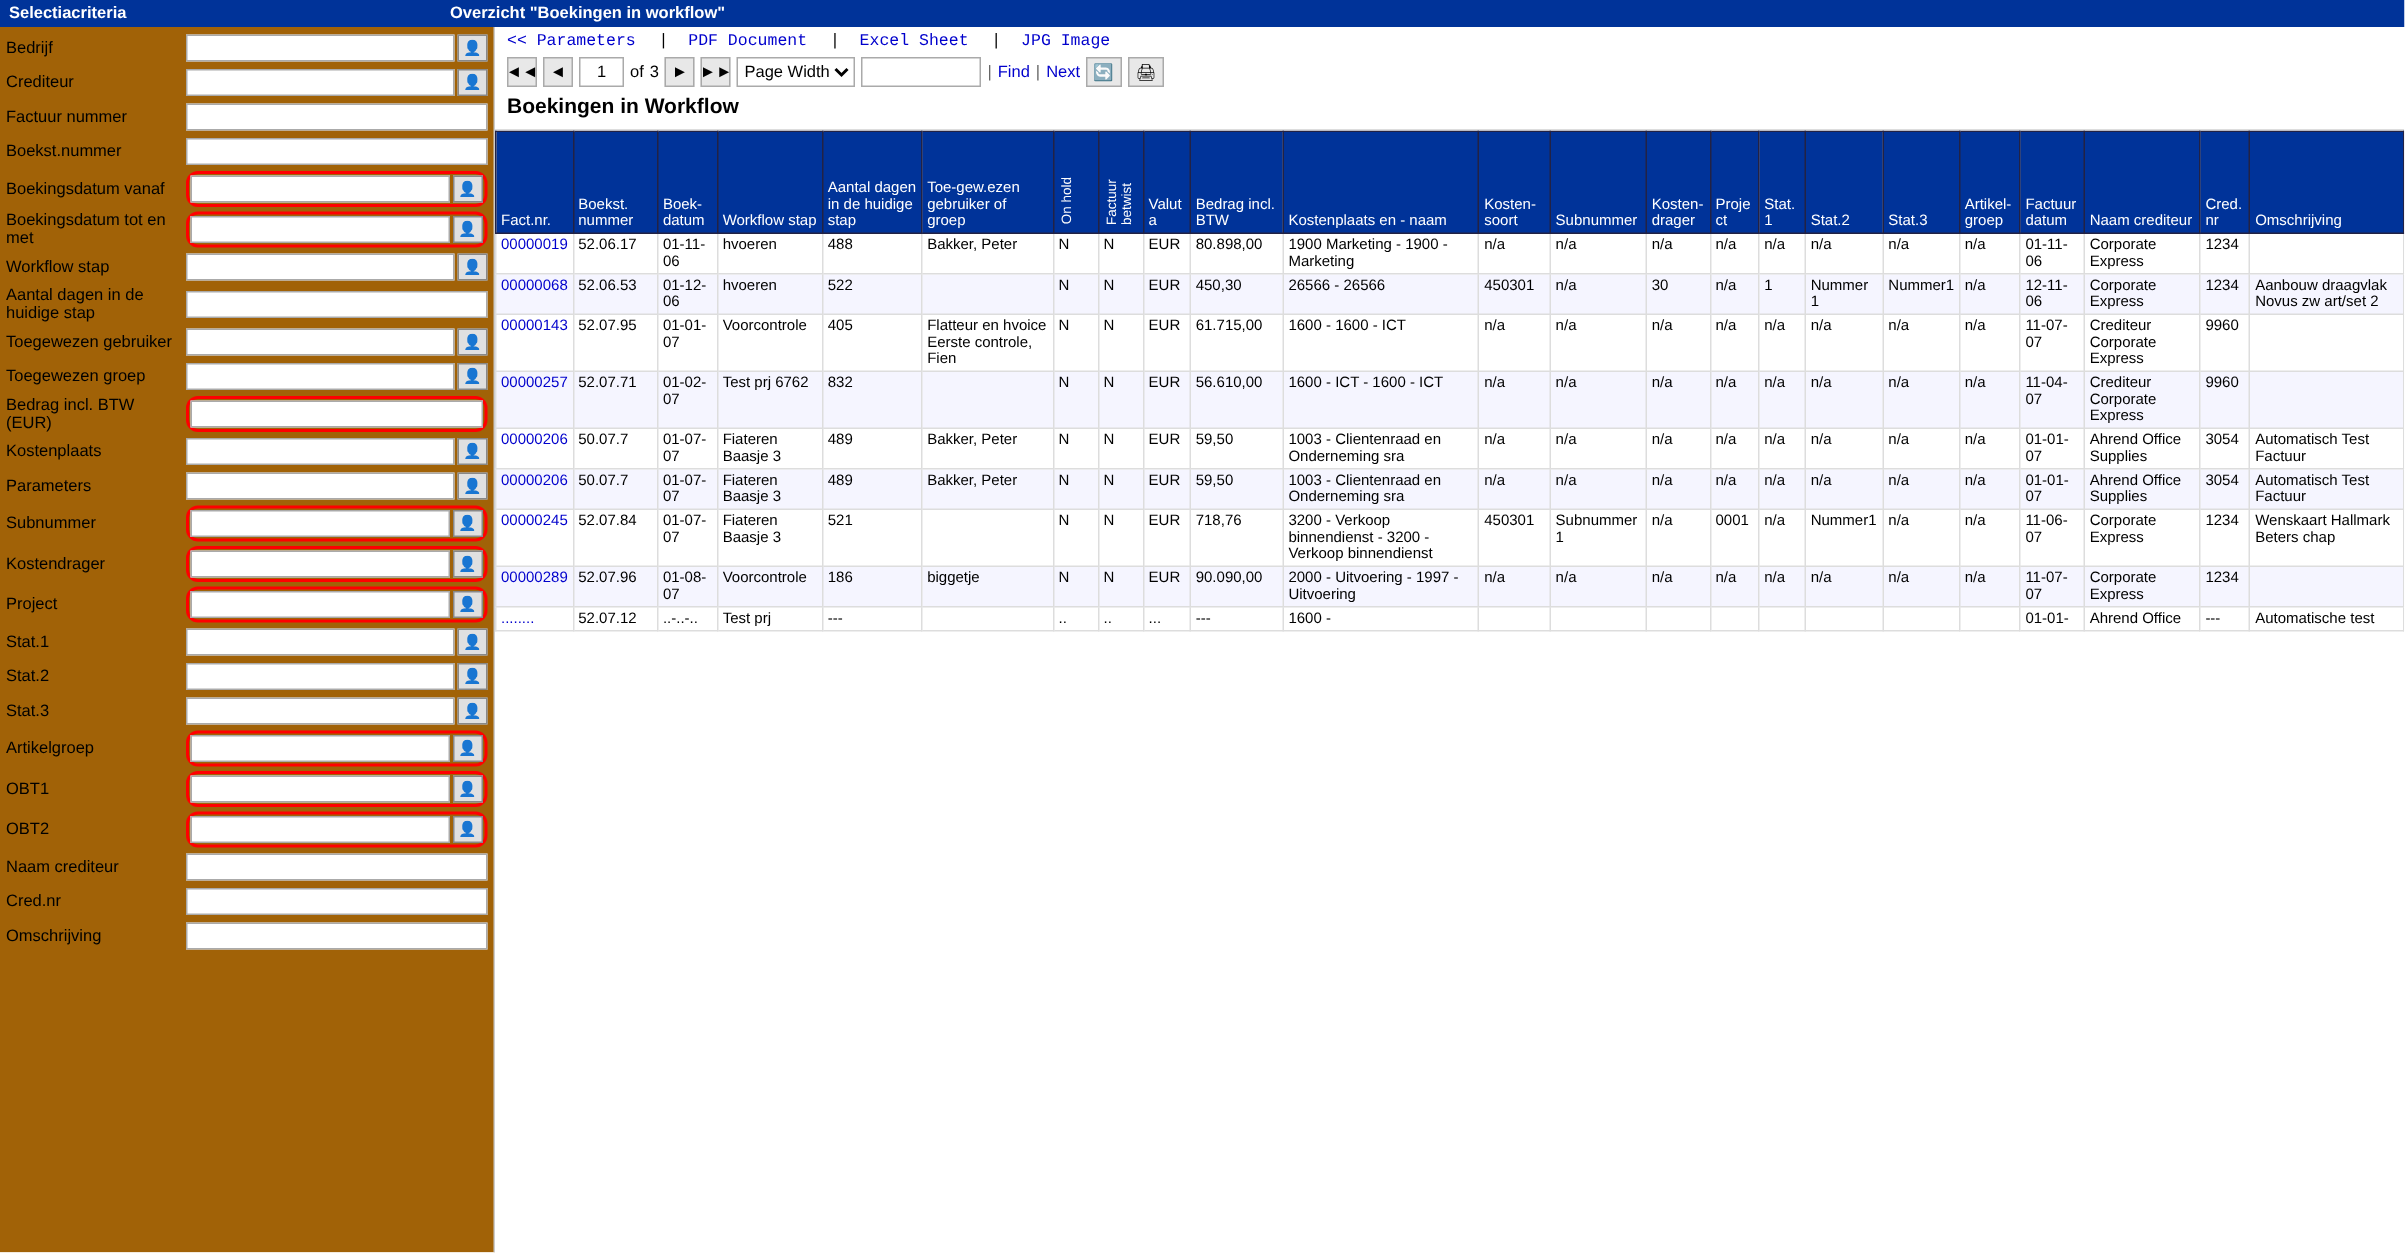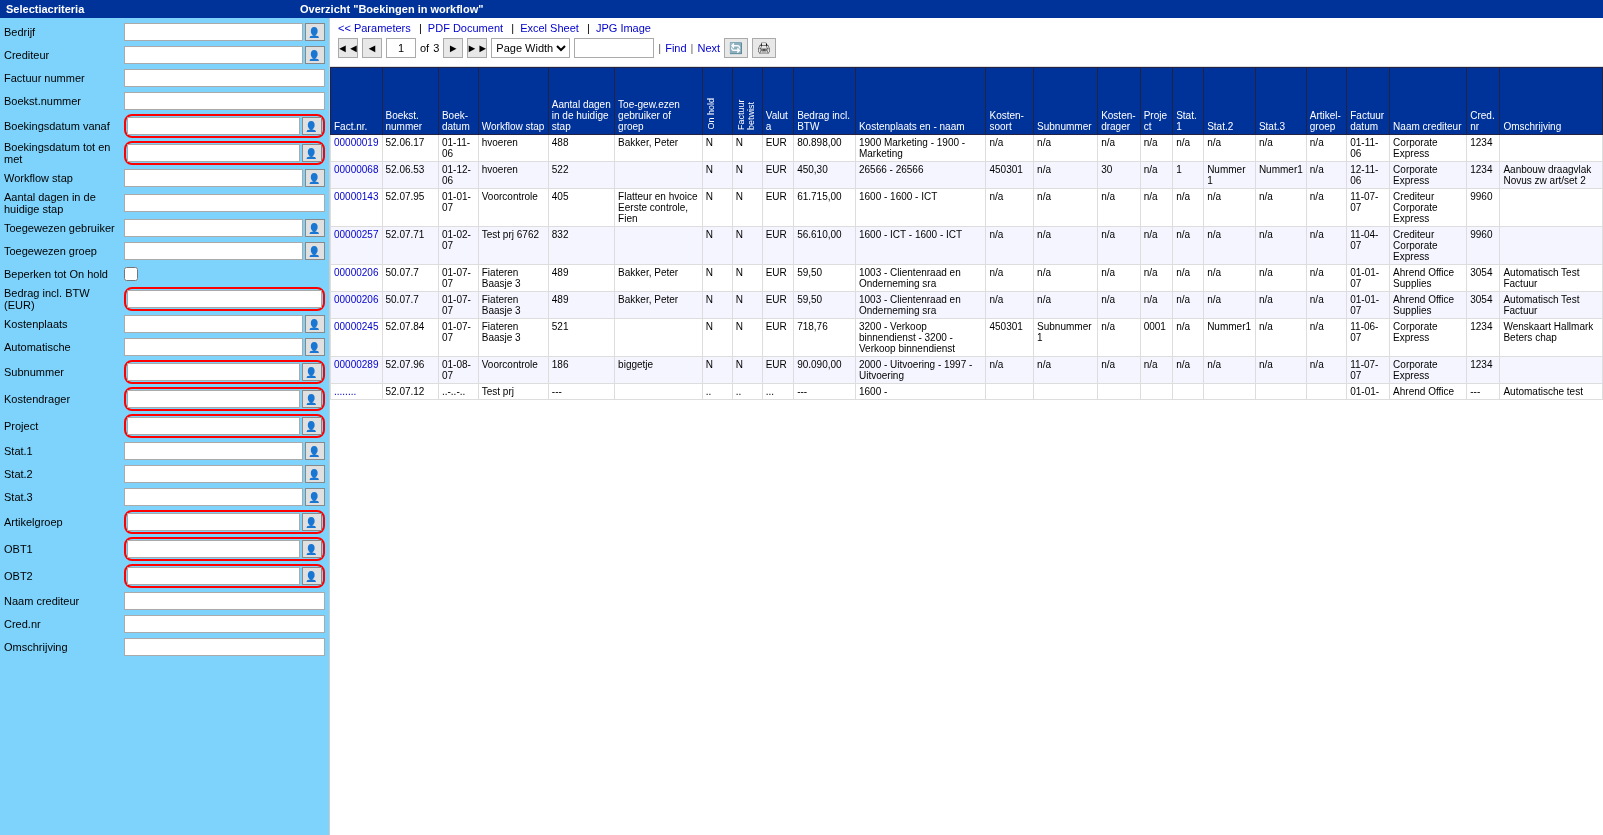--- a/index.html
+++ b/index.html
@@ -25,21 +25,21 @@
     .main-layout {
       display: flex;
       flex: 1;
       overflow: hidden;
     }
 
     
     .sidebar {
       width: 330px;
       flex-shrink: 0;
-      background: #7dd3fc;
+      background: #a16207;
       border-right: 1px solid #ccc;
       overflow-y: auto;
       padding: 4px 4px;
     }
 
     .sidebar-row {
       display: flex;
       align-items: center;
       margin-bottom: 3px;
       min-height: 20px;
@@ -85,20 +85,21 @@
       overflow: hidden;
     }
 
     .content-header {
       padding: 4px 8px;
       border-bottom: 1px solid #ddd;
     }
     .content-header .links {
       font-size: 11px;
       margin-bottom: 4px;
+      font-family: Liberation Mono, monospace;
     }
     .content-header .links a {
       color: #0000cc;
       text-decoration: none;
       margin-right: 2px;
     }
 
     .toolbar {
       display: flex;
       align-items: center;
@@ -293,38 +294,34 @@
         </div>
       </div>
       <div class="sidebar-row">
         <div class="sidebar-label">Toegewezen groep</div>
         <div style="display: flex; flex: 1 1 0%; align-items: center;">
           <input type="text" class="sidebar-input" style="">
           <div class="sidebar-icon-btn">👤</div>
         </div>
       </div>
       <div class="sidebar-row">
-        <div class="sidebar-label">Beperken tot On hold</div>
-        <input type="checkbox" class="sidebar-checkbox" style="">
-      </div>
-      <div class="sidebar-row">
         <div class="sidebar-label">Bedrag incl. BTW (EUR)</div>
         <div style="display: flex; flex: 1 1 0%; align-items: center; border: 2px solid red; border-radius: 8px; padding: 1px;">
           <input type="text" class="sidebar-input" style="">
         </div>
       </div>
       <div class="sidebar-row">
         <div class="sidebar-label">Kostenplaats</div>
         <div style="display: flex; flex: 1 1 0%; align-items: center;">
           <input type="text" class="sidebar-input" style="">
           <div class="sidebar-icon-btn">👤</div>
         </div>
       </div>
       <div class="sidebar-row">
-        <div class="sidebar-label">Automatische</div>
+        <div class="sidebar-label">Parameters</div>
         <div style="display: flex; flex: 1 1 0%; align-items: center;">
           <input type="text" class="sidebar-input" style="">
           <div class="sidebar-icon-btn">👤</div>
         </div>
       </div>
       <div class="sidebar-row">
         <div class="sidebar-label">Subnummer</div>
         <div style="display: flex; flex: 1 1 0%; align-items: center; border: 2px solid red; border-radius: 8px; padding: 1px;">
           <input type="text" class="sidebar-input" style="">
           <div class="sidebar-icon-btn">👤</div>
@@ -429,20 +426,21 @@
           <option>Page Width</option>
         </select>
         <input class="toolbar-find-input" type="text" placeholder="" style="">
         <span class="toolbar-find-sep">|</span>
         <button class="toolbar-find-btn">Find</button>
         <span class="toolbar-find-sep">|</span>
         <button class="toolbar-find-btn">Next</button>
         <div class="toolbar-icon-btn">🔄</div>
         <div class="toolbar-icon-btn">🖨</div>
       </div>
+      <div class="report-title">Boekingen in Workflow</div>
     </div>
 
     <div class="table-container">
       <table>
         <thead>
           <tr id="thead-row">
           <th>Fact.nr.</th>
               <th>Boekst. nummer</th>
               <th>Boek-datum</th>
               <th>Workflow stap</th>

